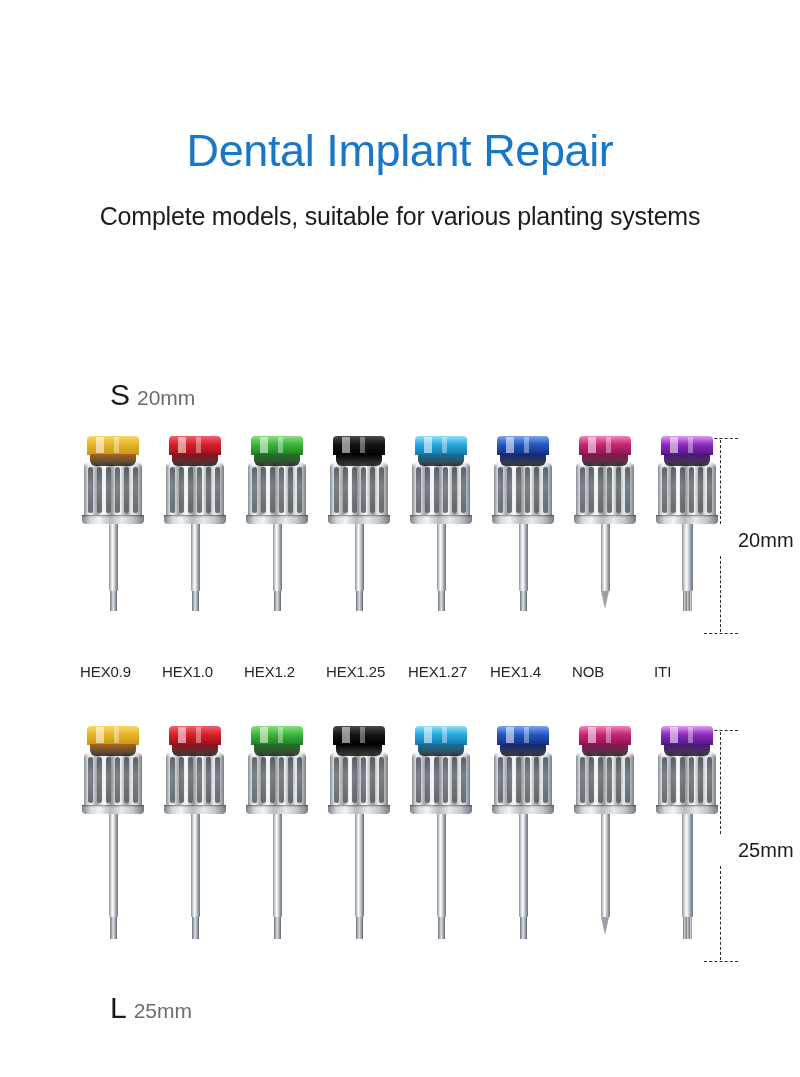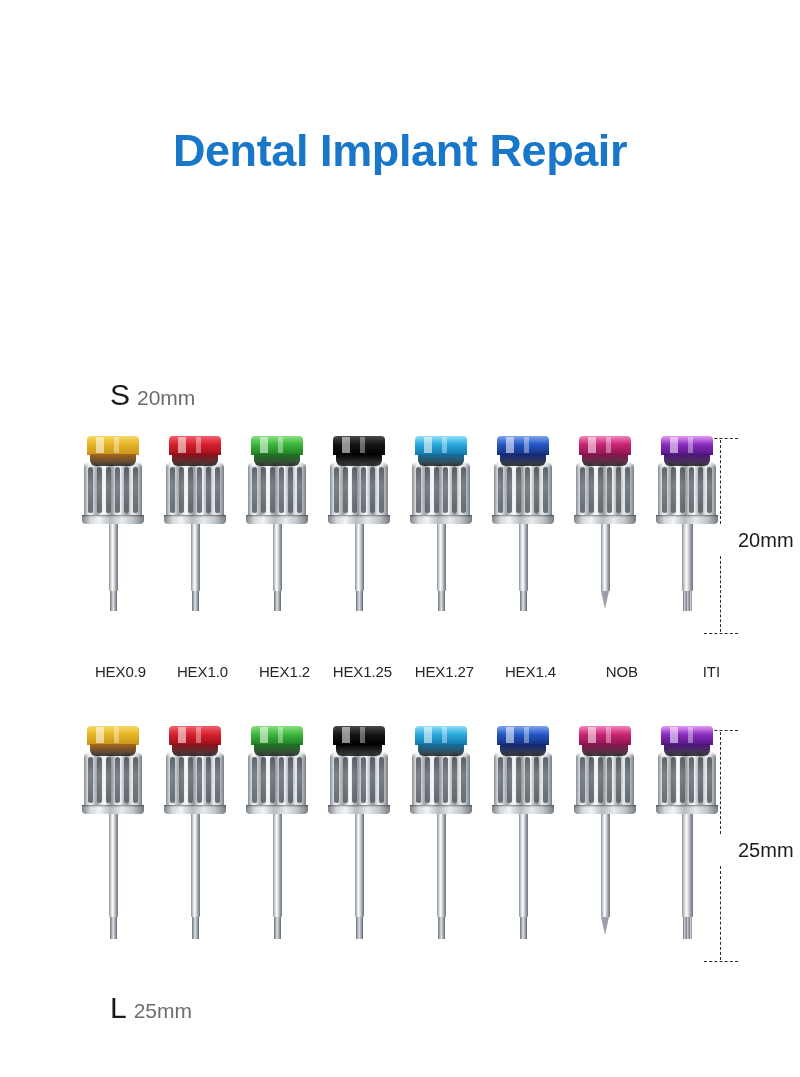--- a/index.html
+++ b/index.html
@@ -23,21 +23,21 @@
     position: absolute;
     top: 0; left: 0;
     width: 800px;
     padding-top: 124px;
     text-align: center;
   }
   .title {
     margin: 0;
     font-size: 45px;
     line-height: 1.21;
-    font-weight: bold;
+    font-weight: normal;
     color: #1877c8;
     letter-spacing: -0.4px;
     font-family: "Liberation Sans", "DejaVu Sans", sans-serif;
   }
   .subtitle {
     margin: 0;
     padding-top: 22px;
     font-size: 25px;
     line-height: 1.28;
     font-weight: 400;
@@ -214,21 +214,21 @@
   #label-row {
     position: absolute;
     left: 80px;
     top: 663px;
     width: 640px;
     display: flex;
     justify-content: space-between;
   }
   #label-row .label {
     width: 66px;
-    text-align: right;
+    text-align: left;
     font-size: 15px;
     color: #262626;
     letter-spacing: -0.1px;
   }
 
   
   .dim {
     position: absolute;
     width: 96px;
   }
@@ -264,20 +264,21 @@
   #dim-small .dim-text { top: 92px; }
   #dim-large .dim-text { top: 110px; }
 </style>
 </head>
 <body>
 
 <div class="header">
   <h1 class="title">
     <span>Dental Implant Repair</span><br>
   </h1>
+  <p class="subtitle">Complete models, suitable for various planting systems</p>
 </div>
 
 <div class="size-tag" id="size-tag-small">
   <span class="letter">S</span>
   <span class="mm">20mm</span>
 </div>
 
 <div class="row" id="row-small">
     <div class="driver">
       <div class="cap">

